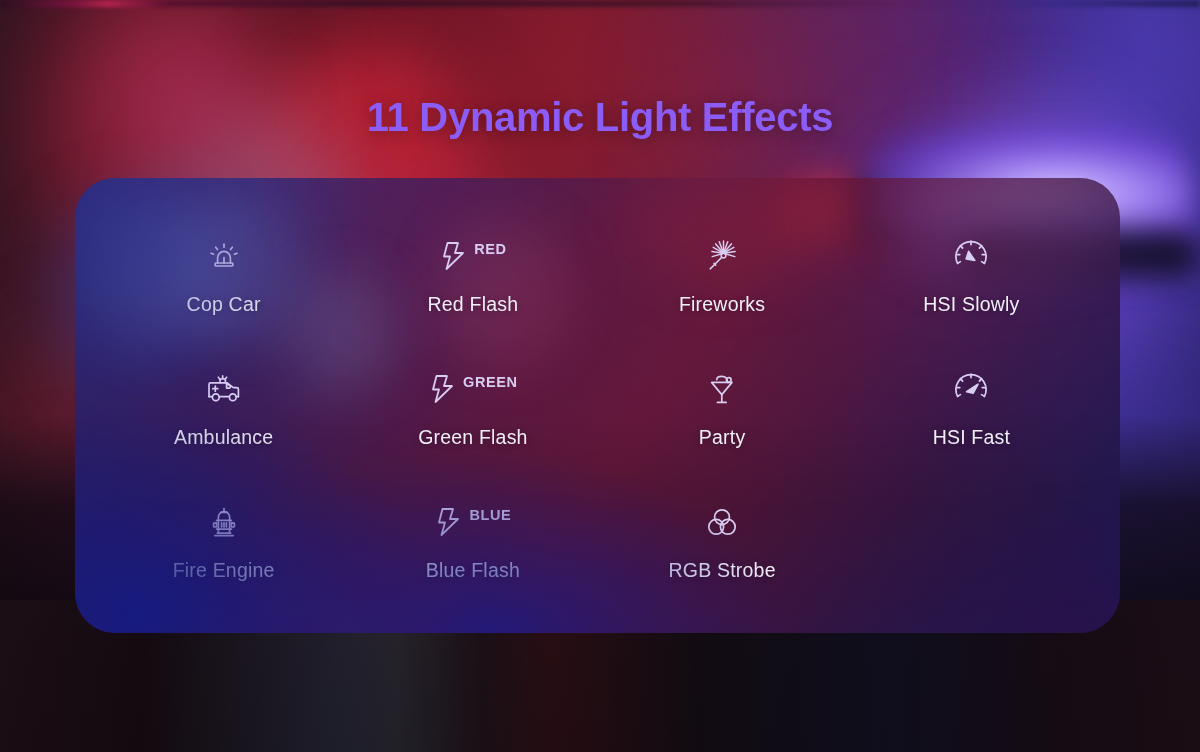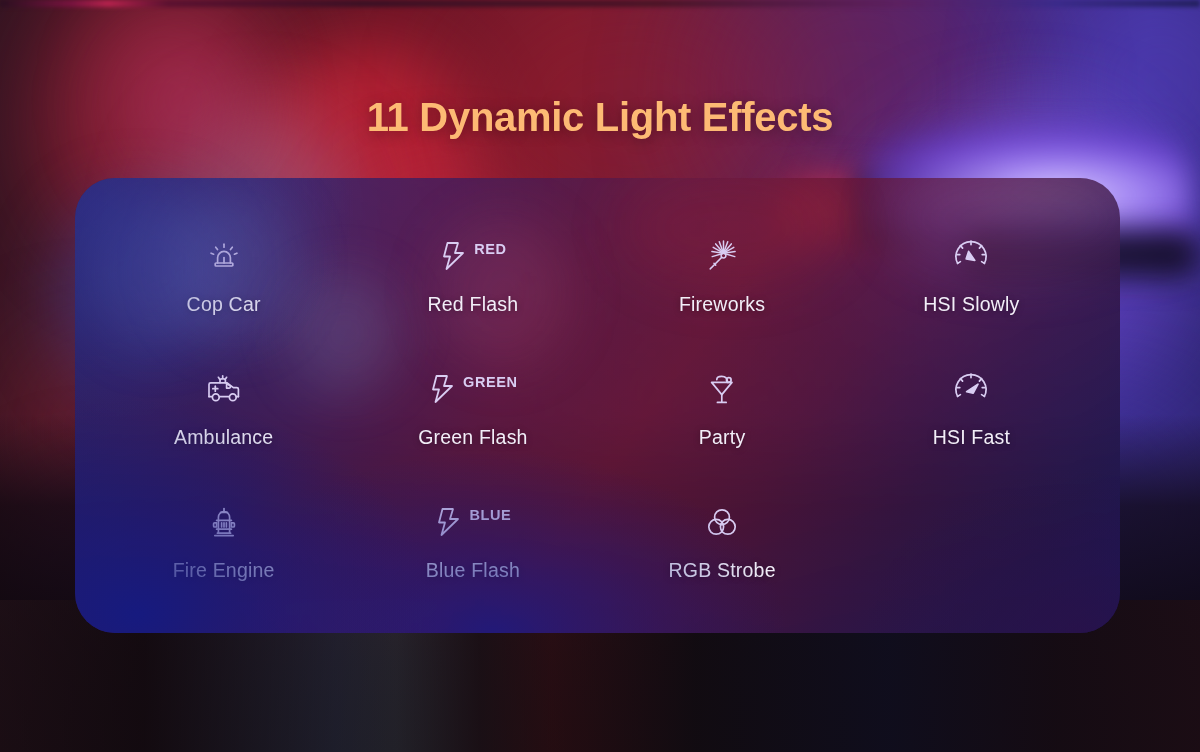--- a/index.html
+++ b/index.html
@@ -141,21 +141,21 @@
   .cb2 { left:95px;  top:10px;  width:125px; height:150px; background:rgba(130,145,215,.22); }
   .cb3 { left:215px; top:95px;  width:110px; height:120px; background:rgba(170,175,215,.16); }
   .cb4 { left:360px; top:40px;  width:135px; height:150px; background:rgba(190,95,130,.16); }
   .cb5 { left:545px; top:-10px; width:220px; height:120px; background:rgba(170,40,60,.18); }
   .cb6 { left:810px; top:-20px; width:260px; height:120px; background:rgba(150,110,220,.16); }
 
   
   #page-title {
     position:absolute; left:0; right:0; top:95px;
     text-align:center;
-    color:#fdba74;
+    color:#8b5cf6;
     font-size:40px;
     font-weight:bold;
     letter-spacing:-0.3px;
     text-shadow:0 2px 14px rgba(0,0,0,.35);
   }
 
   
   #effects-grid {
     position:absolute; inset:0;
     display:grid;

